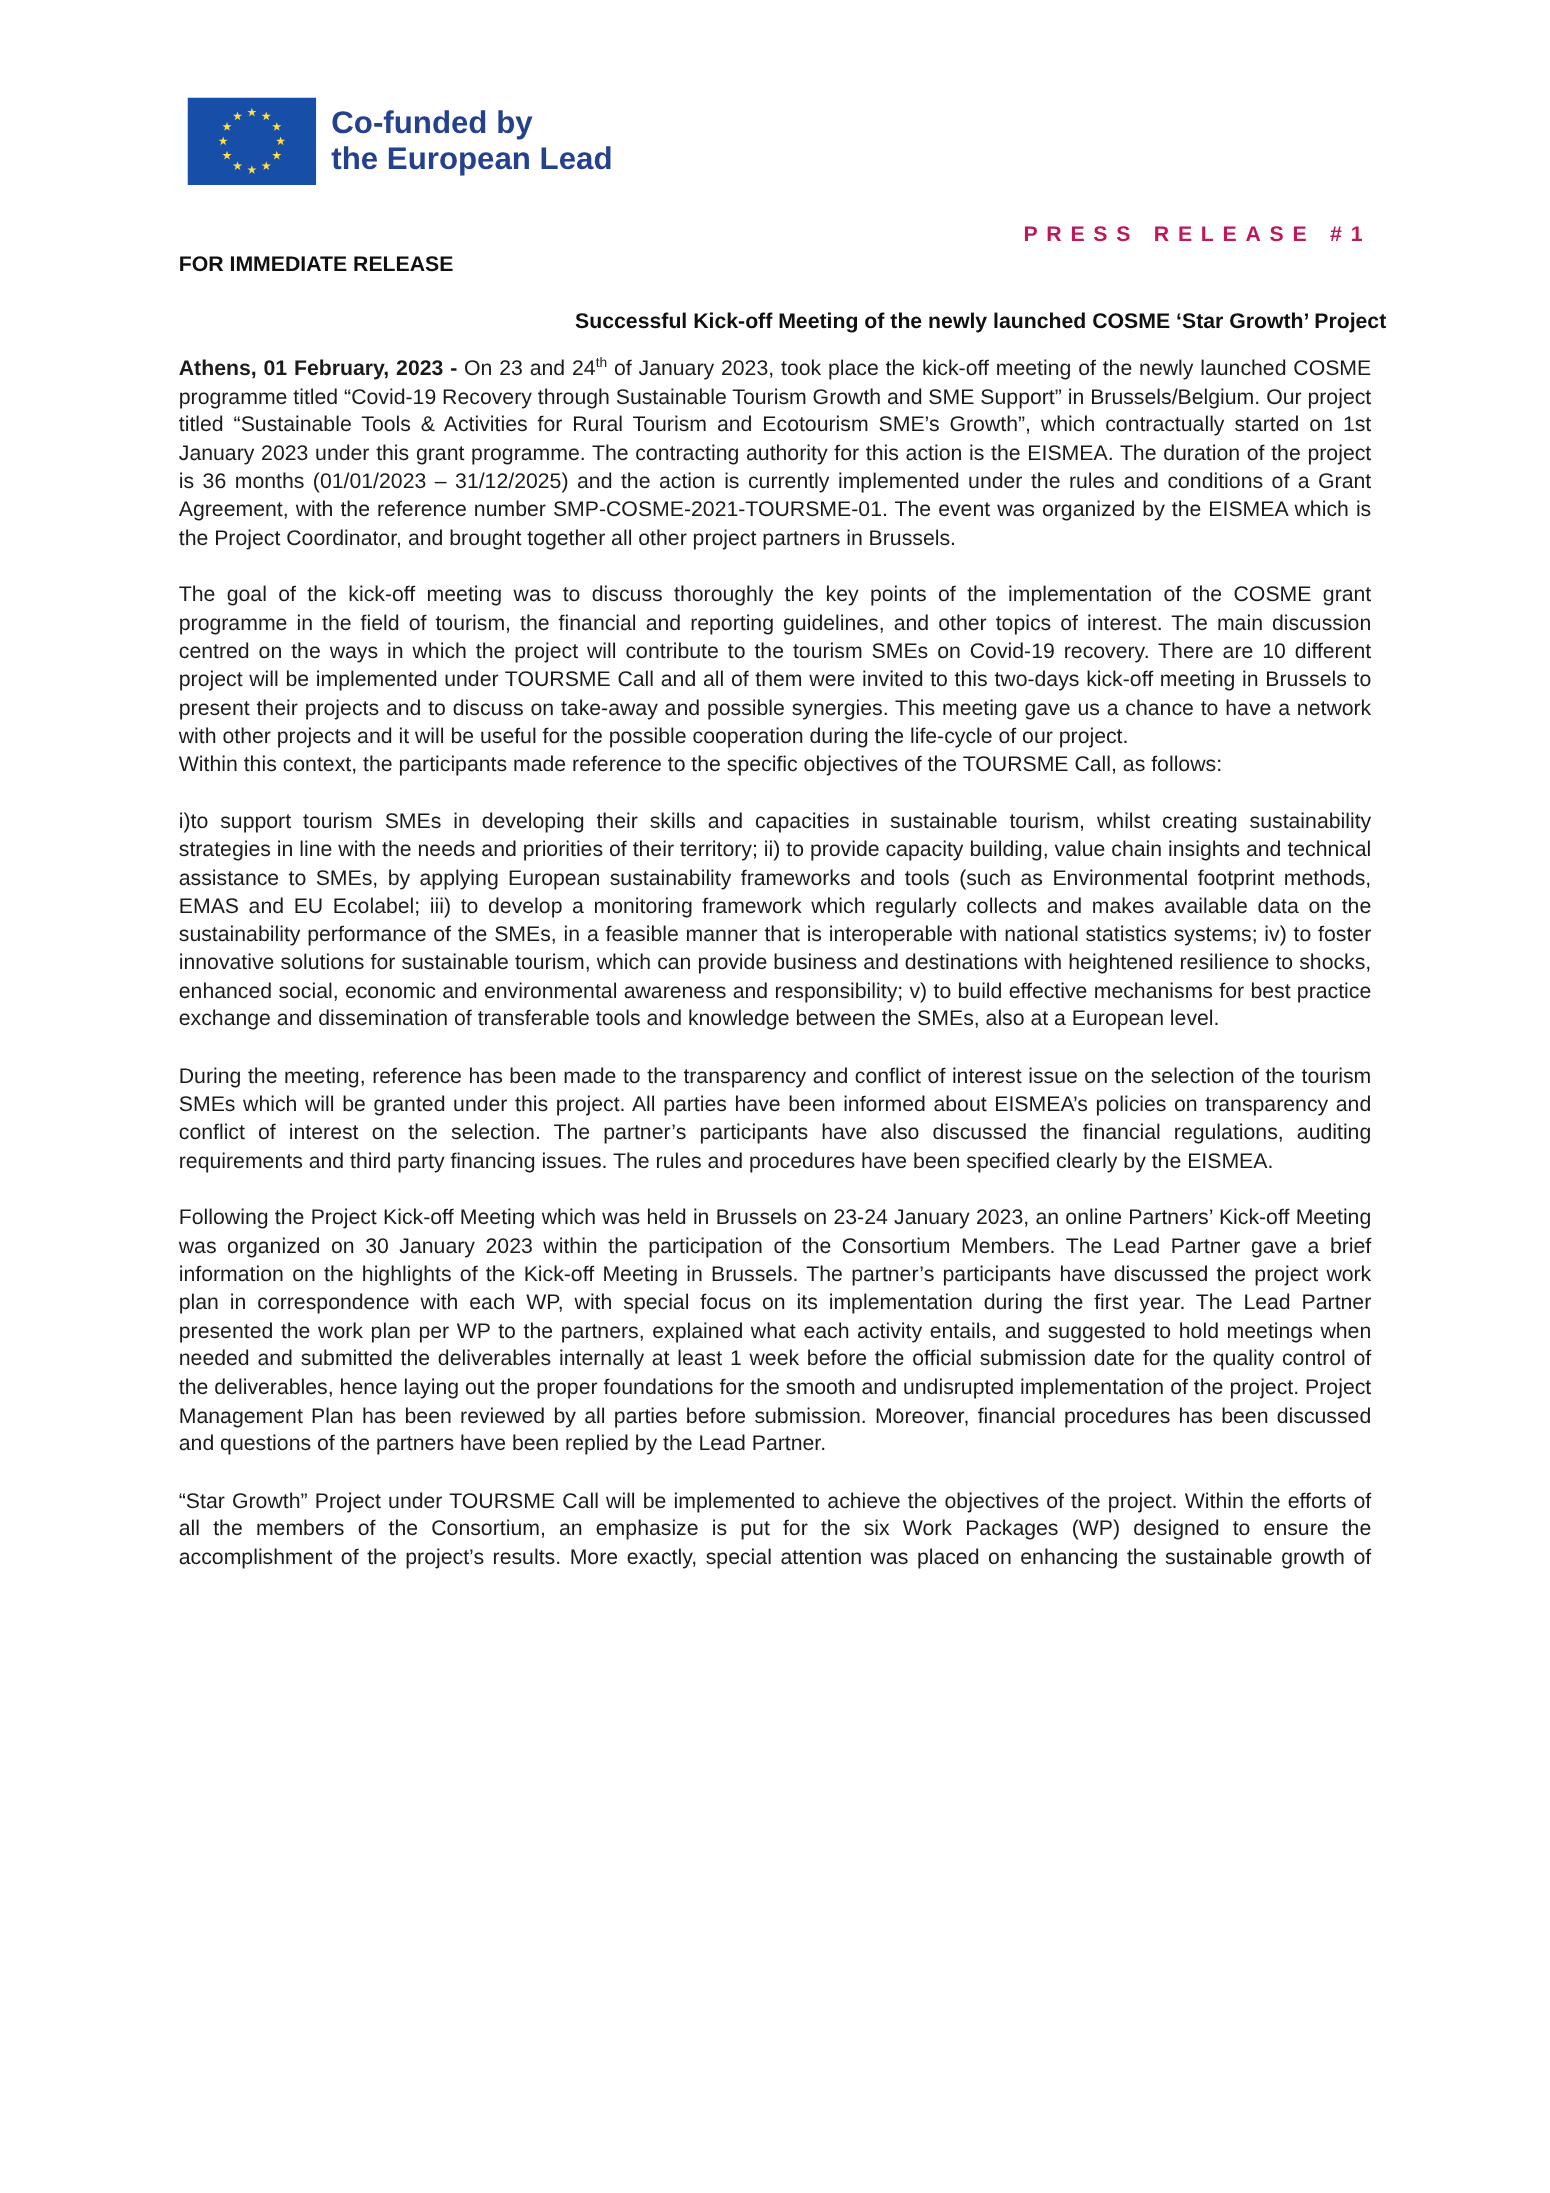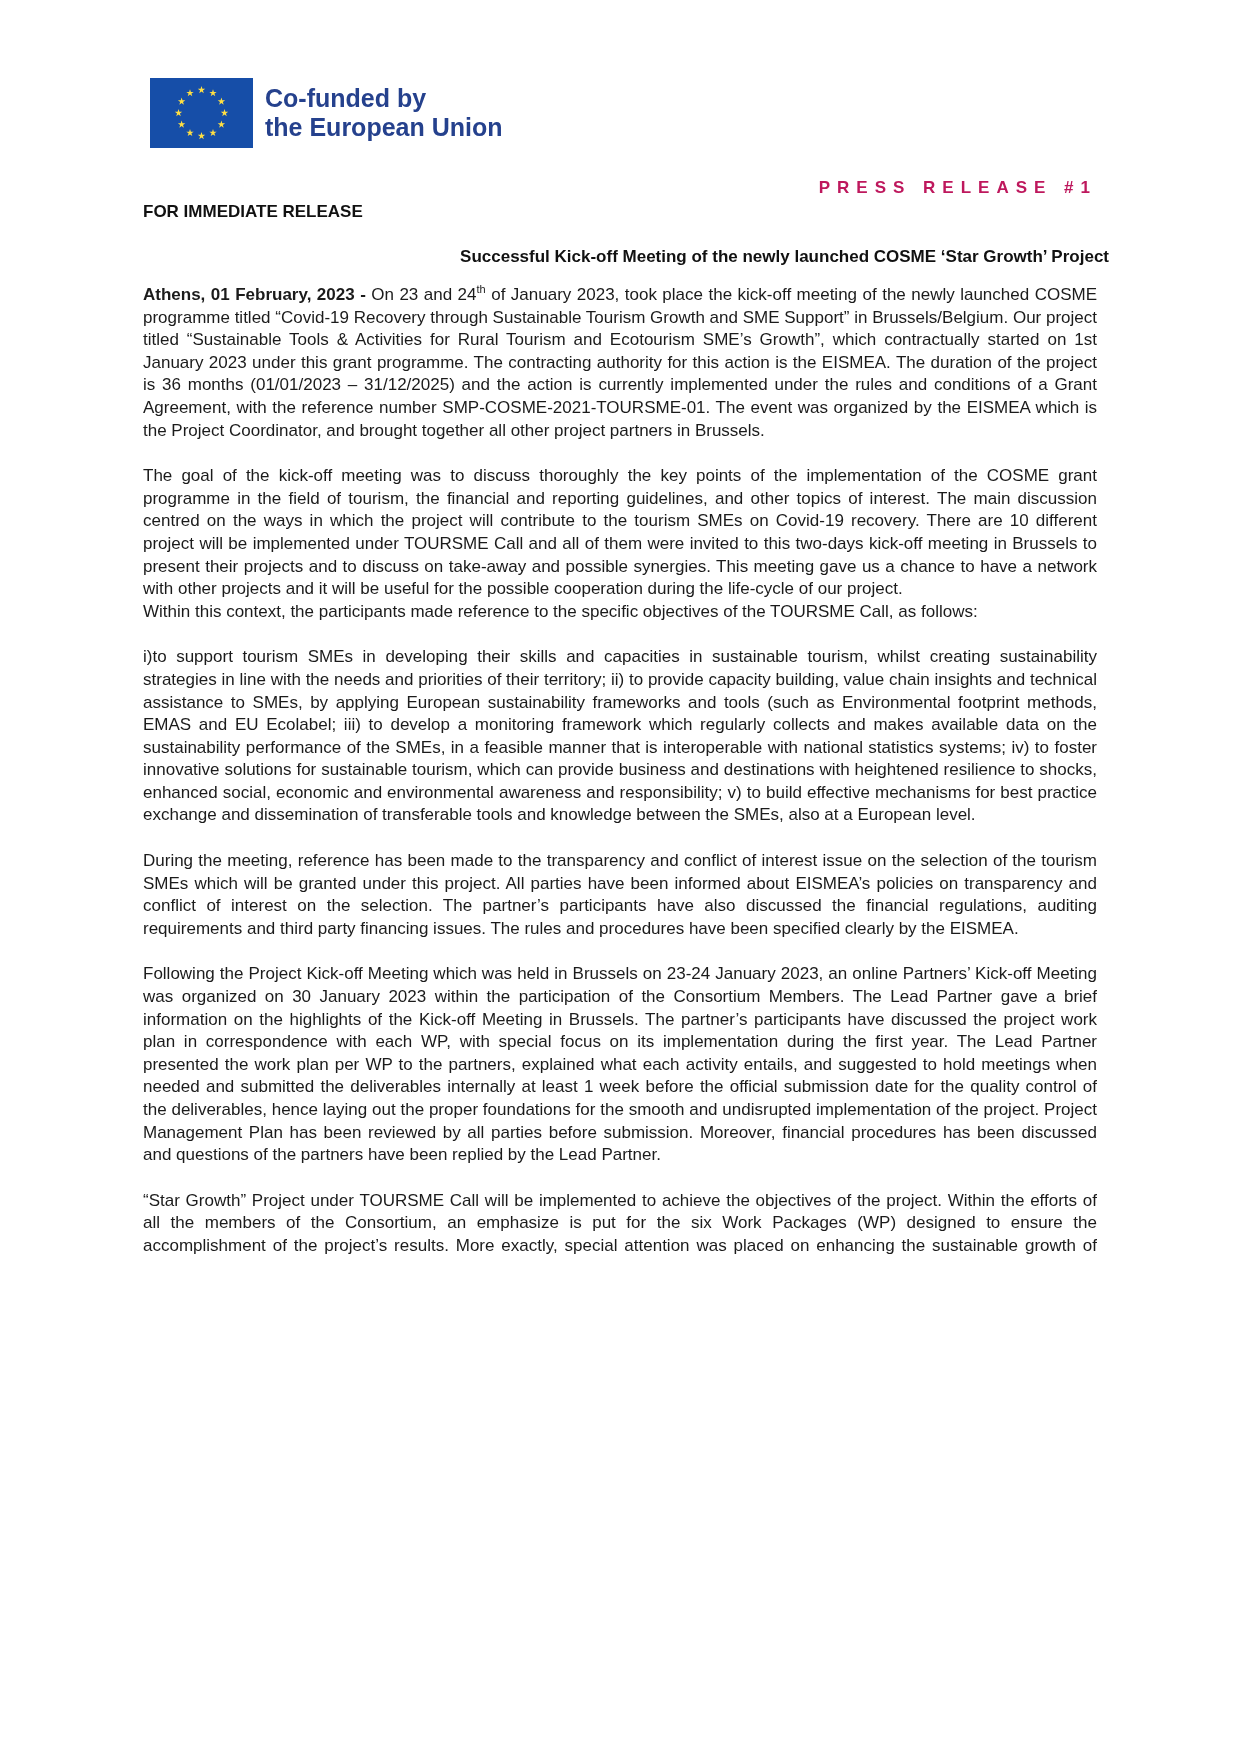--- a/index.html
+++ b/index.html
@@ -89,21 +89,21 @@
         <use href="#st" transform="translate(51.5,58) scale(3.9)"></use>
         <use href="#st" transform="translate(40,54.9) scale(3.9)"></use>
         <use href="#st" transform="translate(31.6,46.5) scale(3.9)"></use>
         <use href="#st" transform="translate(28.5,35) scale(3.9)"></use>
         <use href="#st" transform="translate(31.6,23.5) scale(3.9)"></use>
         <use href="#st" transform="translate(40,15.1) scale(3.9)"></use>
       </g>
     </svg>
     <div class="eu-cofunded">
       <div>Co-funded by</div>
-      <div>the European Union</div>
+      <div>the European Lead</div>
     </div>
   </div>
 
   <div class="press-release">PRESS RELEASE #1</div>
   <div class="immediate">FOR IMMEDIATE RELEASE</div>
   <div class="doc-title">Successful Kick-off Meeting of the newly launched COSME ‘Star Growth’ Project</div>
 
   <div class="content">
     <div class="para">
       <span class="b">Athens, 01 February, 2023 - </span><span>On 23 and 24</span><sup class="s">th</sup><span> of January 2023, took place the kick-off meeting of the newly launched COSME programme titled “Covid-19 Recovery through Sustainable Tourism Growth and SME Support” in Brussels/Belgium. Our project titled “Sustainable Tools &amp; Activities for Rural Tourism and Ecotourism SME’s Growth”, which contractually started on 1st January 2023 under this grant programme. The contracting authority for this action is the EISMEA. The duration of the project is 36 months (01/01/2023 – 31/12/2025) and the action is currently implemented under the rules and conditions of a Grant Agreement, with the reference number SMP-COSME-2021-TOURSME-01. The event was organized by the EISMEA which is the Project Coordinator, and brought together all other project partners in Brussels.</span>

